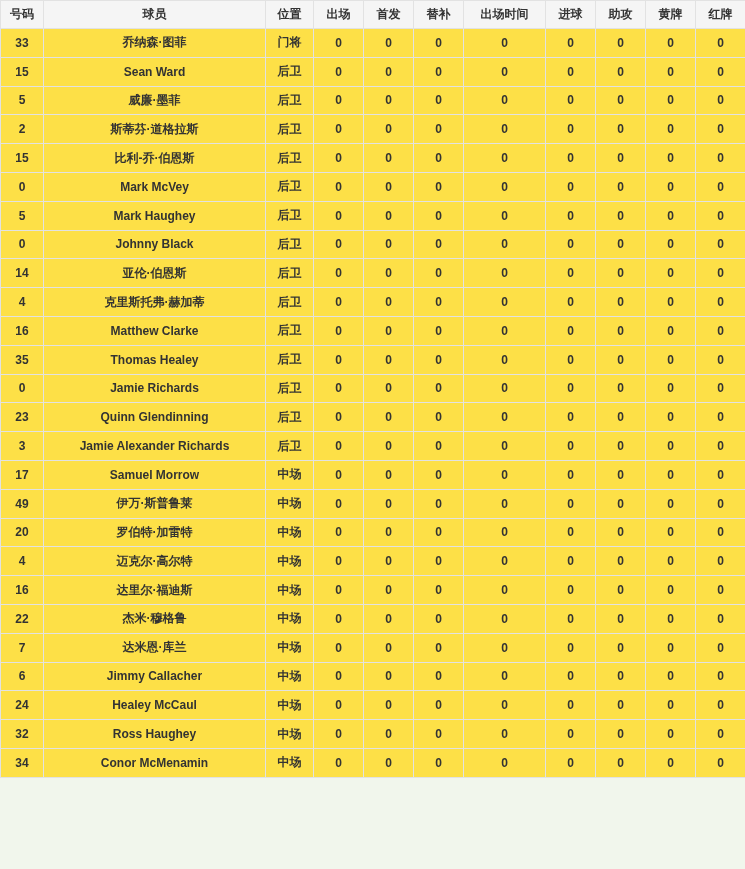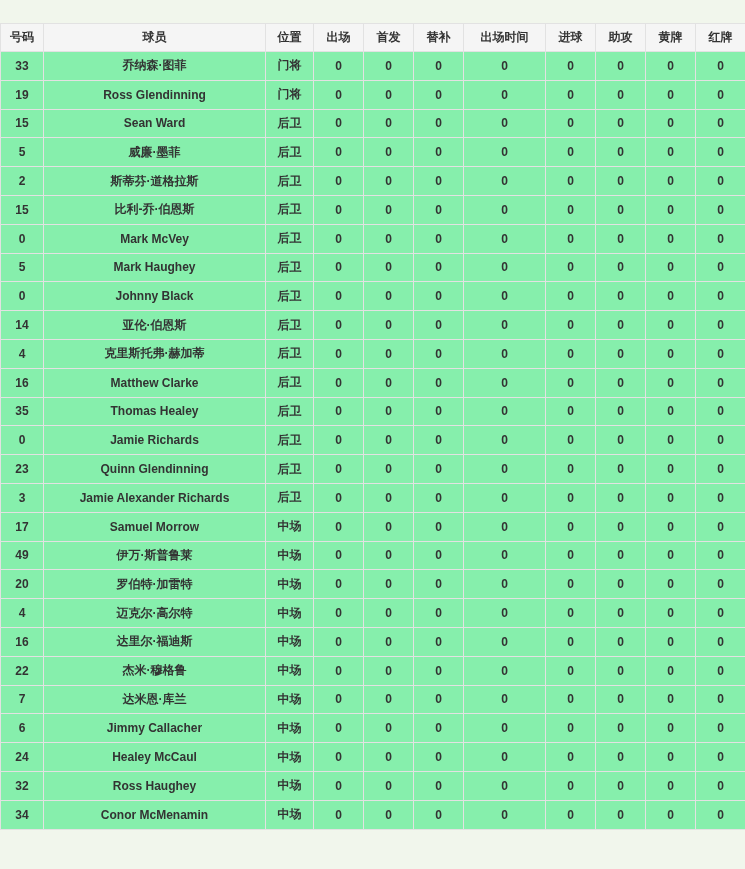--- a/index.html
+++ b/index.html
@@ -15,36 +15,35 @@
     height: 869px;
     background: var(--page-bg);
     font-family: "Liberation Sans", "DejaVu Sans", sans-serif;
     overflow: hidden;
   }
   table {
     width: 745px;
     border-collapse: collapse;
     table-layout: fixed;
     background: #ffffff;
-    margin-top: 23px;
   }
   th, td {
     border: 1px solid var(--border);
     text-align: center;
     vertical-align: middle;
     font-size: 12px;
     font-weight: bold;
     color: var(--text);
     padding: 0 2px;
     overflow: hidden;
     white-space: nowrap;
   }
   thead tr { height: 28px; }
   thead th { background: var(--header-bg); }
-  tbody tr { height: 28.8px; background: #86efac; }
+  tbody tr { height: 28.8px; background: #fde047; }
 </style>
 </head>
 <body>
 
 <div>
   <table>
     <colgroup>
         <col style="width: 43px;">
         <col style="width: 222px;">
         <col style="width: 48px;">
@@ -80,33 +79,20 @@
           <td>0</td>
           <td>0</td>
           <td>0</td>
           <td>0</td>
           <td>0</td>
           <td>0</td>
           <td>0</td>
           <td>0</td>
         </tr>
         <tr>
-          <td>19</td>
-          <td>Ross Glendinning</td>
-          <td>门将</td>
-          <td>0</td>
-          <td>0</td>
-          <td>0</td>
-          <td>0</td>
-          <td>0</td>
-          <td>0</td>
-          <td>0</td>
-          <td>0</td>
-        </tr>
-        <tr>
           <td>15</td>
           <td>Sean Ward</td>
           <td>后卫</td>
           <td>0</td>
           <td>0</td>
           <td>0</td>
           <td>0</td>
           <td>0</td>
           <td>0</td>
           <td>0</td>

